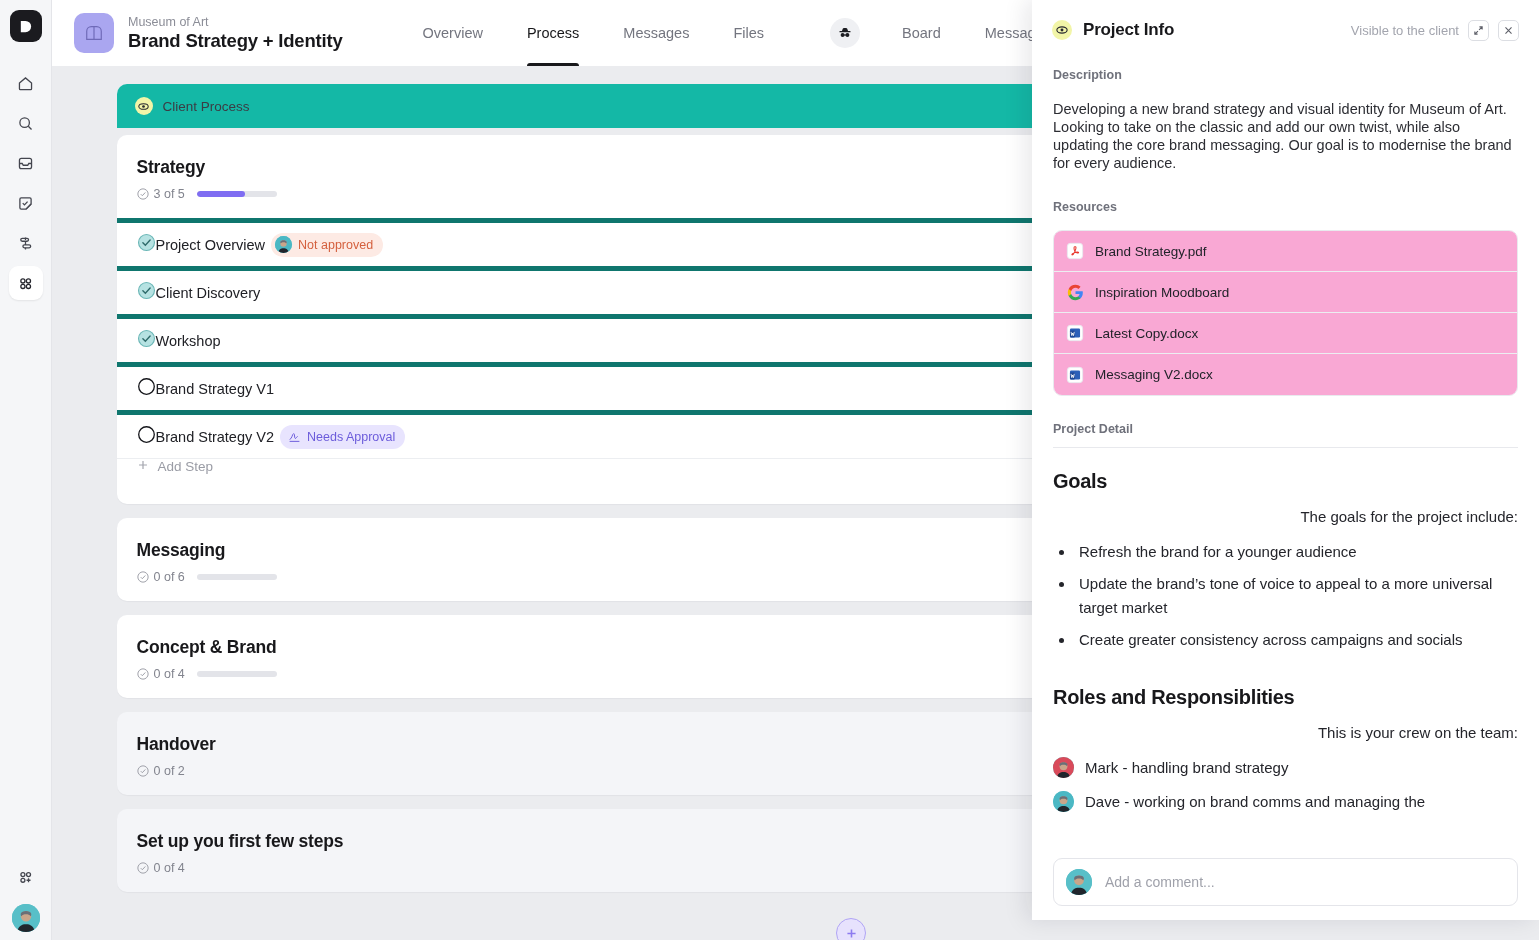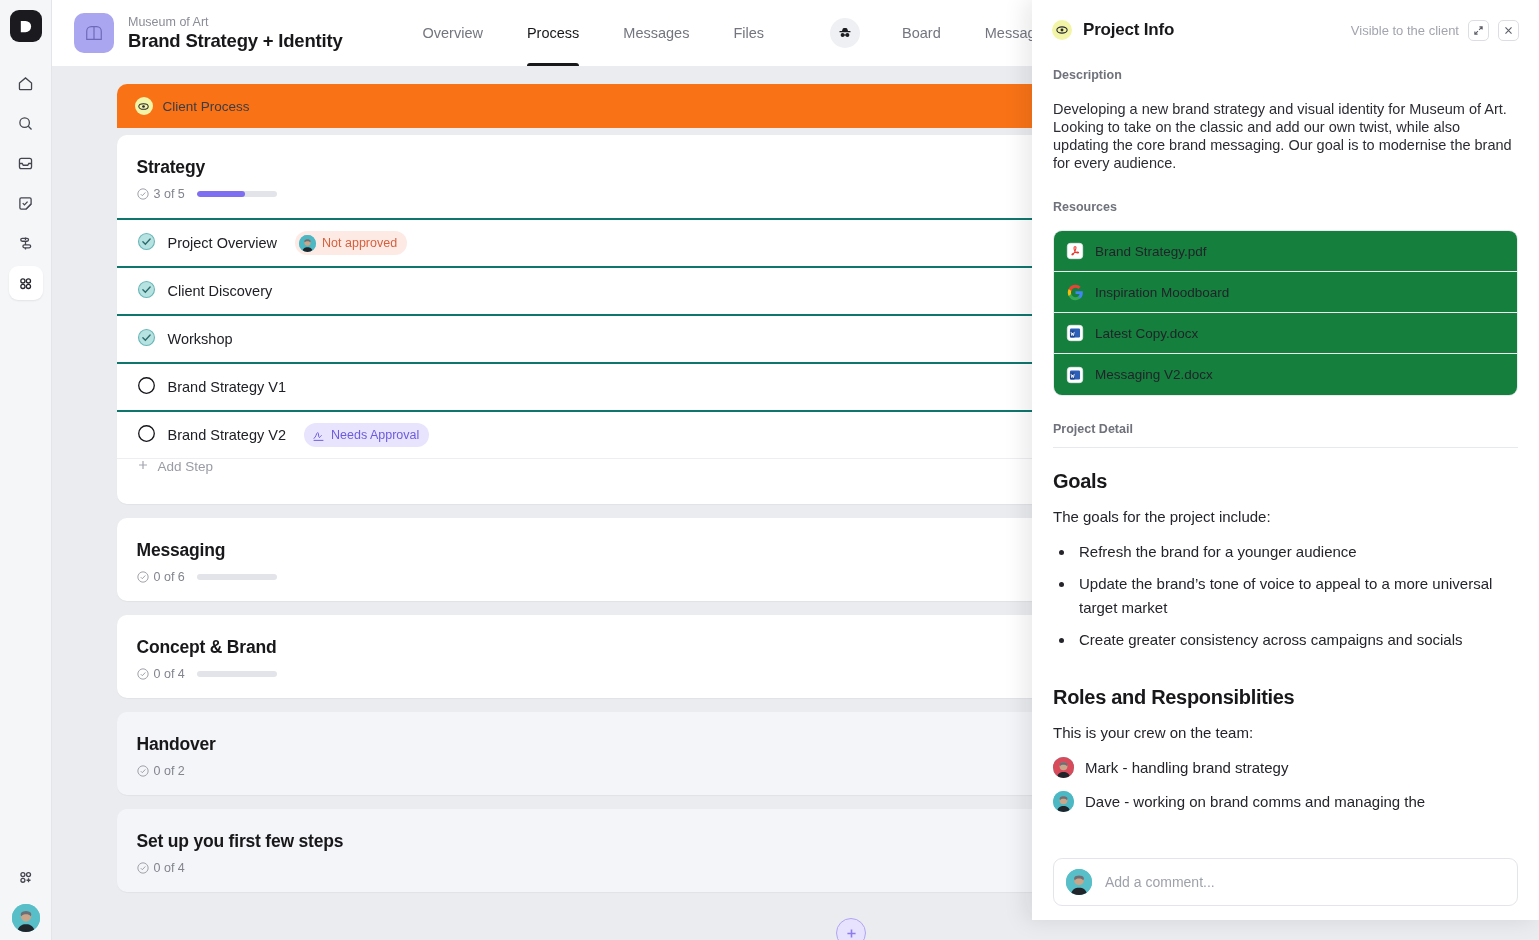--- a/index.html
+++ b/index.html
@@ -64,21 +64,21 @@
   .incognito {
     width: 30px; height: 30px; border-radius: 50%; background: #eff0f3;
     display: flex; align-items: center; justify-content: center;
     margin: 0 20px 0 44px; cursor: pointer; flex: none;
   }
 
   .canvas { flex: 1; background: #ebecef; overflow: hidden; position: relative; padding: 18px 0 0 0; }
   .canvas-inner { width: 1358px; margin: 0 auto; padding-left: 0; }
 
   .client-banner {
-    height: 44px; background: #f97316; border-radius: 10px 10px 0 0;
+    height: 44px; background: #14b8a6; border-radius: 10px 10px 0 0;
     display: flex; align-items: center; padding-left: 18px; gap: 10px;
     margin: 0 0 0 0; width: 1320px; margin-left: 0px;
   }
   .eye-badge {
     width: 18px; height: 18px; border-radius: 50%; background: #f2f5a8;
     display: flex; align-items: center; justify-content: center; flex: none;
   }
   .client-banner-label { font-size: 13.5px; color: #3b3c44; }
 
   .cards { margin-top: 7px; display: flex; flex-direction: column; gap: 14px; width: 1320px; }
@@ -91,22 +91,22 @@
   .card-head { padding: 22px 20px 17px 20px; position: relative; }
   .card-title { font-size: 17.5px; font-weight: bold; color: #18181b; letter-spacing: -.2px; }
   .card-meta { display: flex; align-items: center; gap: 12px; margin-top: 9px; }
   .meta-count { display: flex; align-items: center; gap: 5px; font-size: 12.5px; color: #82848e; }
   .bar { width: 80px; height: 6px; border-radius: 4px; background: #e3e4e9; overflow: hidden; }
   .bar > i { display: block; height: 100%; border-radius: 4px; background: #7f6df2; }
   .card-avatars { position: absolute; right: 16px; top: 30px; display: flex; }
   .card-avatars .avatar { width: 24px; height: 24px; margin-left: -6px; border: 2px solid #fff; }
 
   .step {
-    height: 48px; border-top: 2px solid #0f766e; display: flex; align-items: center;
-    padding-left: 20px; gap: 12px; cursor: pointer;
+    height: 48px; border-top: 5px solid #0f766e; display: flex; align-items: center;
+    padding-left: 20px; cursor: pointer;
   }
   .step-label { font-size: 14.5px; color: #202126; }
   .chip {
     display: inline-flex; align-items: center; gap: 6px;
     height: 24px; padding: 0 10px 0 4px; border-radius: 12px;
     font-size: 12.5px; font-weight: 500; margin-left: 6px;
   }
   .chip .avatar { width: 17px; height: 17px; }
   .chip.danger { background: #fdeae4; color: #d4603e; }
   .chip.info { background: #e8e4fe; color: #6c5cdb; padding-left: 8px; }
@@ -146,30 +146,30 @@
 
   .panel-body { flex: 1; overflow: hidden; padding: 0 21px; position: relative; }
   .sec-label { font-size: 12.5px; font-weight: bold; color: #6f717b; margin-top: 8px; }
   .desc { font-size: 14.5px; line-height: 18px; color: #2c2d33; margin-top: 18px; }
 
   .res-list {
     margin-top: 16px; border: 1px solid #e9eaee; border-radius: 9px; overflow: hidden; background: #fafbfc;
   }
   .res-row {
     height: 41px; display: flex; align-items: center; gap: 11px; padding-left: 12px;
-    border-bottom: 1px solid #eceef1; cursor: pointer; background: #15803d;
+    border-bottom: 1px solid #eceef1; cursor: pointer; background: #f9a8d4;
   }
   .res-row:last-child { border-bottom: none; }
   .res-name { font-size: 13.5px; color: #22232a; }
   .file-ico { width: 18px; height: 18px; flex: none; display: flex; align-items: center; justify-content: center; }
 
   .detail-label { margin-top: 26px; font-size: 12.5px; font-weight: bold; color: #6f717b; }
   .detail-rule { height: 1px; background: #e8e9ed; margin-top: 11px; }
   .h2 { font-size: 20px; font-weight: bold; color: #18181b; margin-top: 22px; letter-spacing: -.3px; }
-  .p { font-size: 15px; color: #24252b; margin-top: 13px; line-height: 22px; }
+  .p { font-size: 15px; color: #24252b; margin-top: 13px; line-height: 22px; text-align: right; }
   ul.bullets { margin: 12px 0 0 22px; }
   ul.bullets li { font-size: 15px; color: #24252b; line-height: 24px; margin-bottom: 8px; padding-left: 4px; }
   .crew-row { display: flex; align-items: center; gap: 11px; margin-top: 13px; }
   .crew-row .avatar { width: 21px; height: 21px; }
   .crew-text { font-size: 15px; color: #24252b; }
   .fade-clip { position: absolute; left: 0; right: 0; bottom: 0; height: 24px; background: #fff; }
 
   .panel-foot { flex: 0 0 62px; padding: 8px 21px 14px; }
   .comment-box {
     height: 48px; border: 1px solid #e4e5ea; border-radius: 9px;

